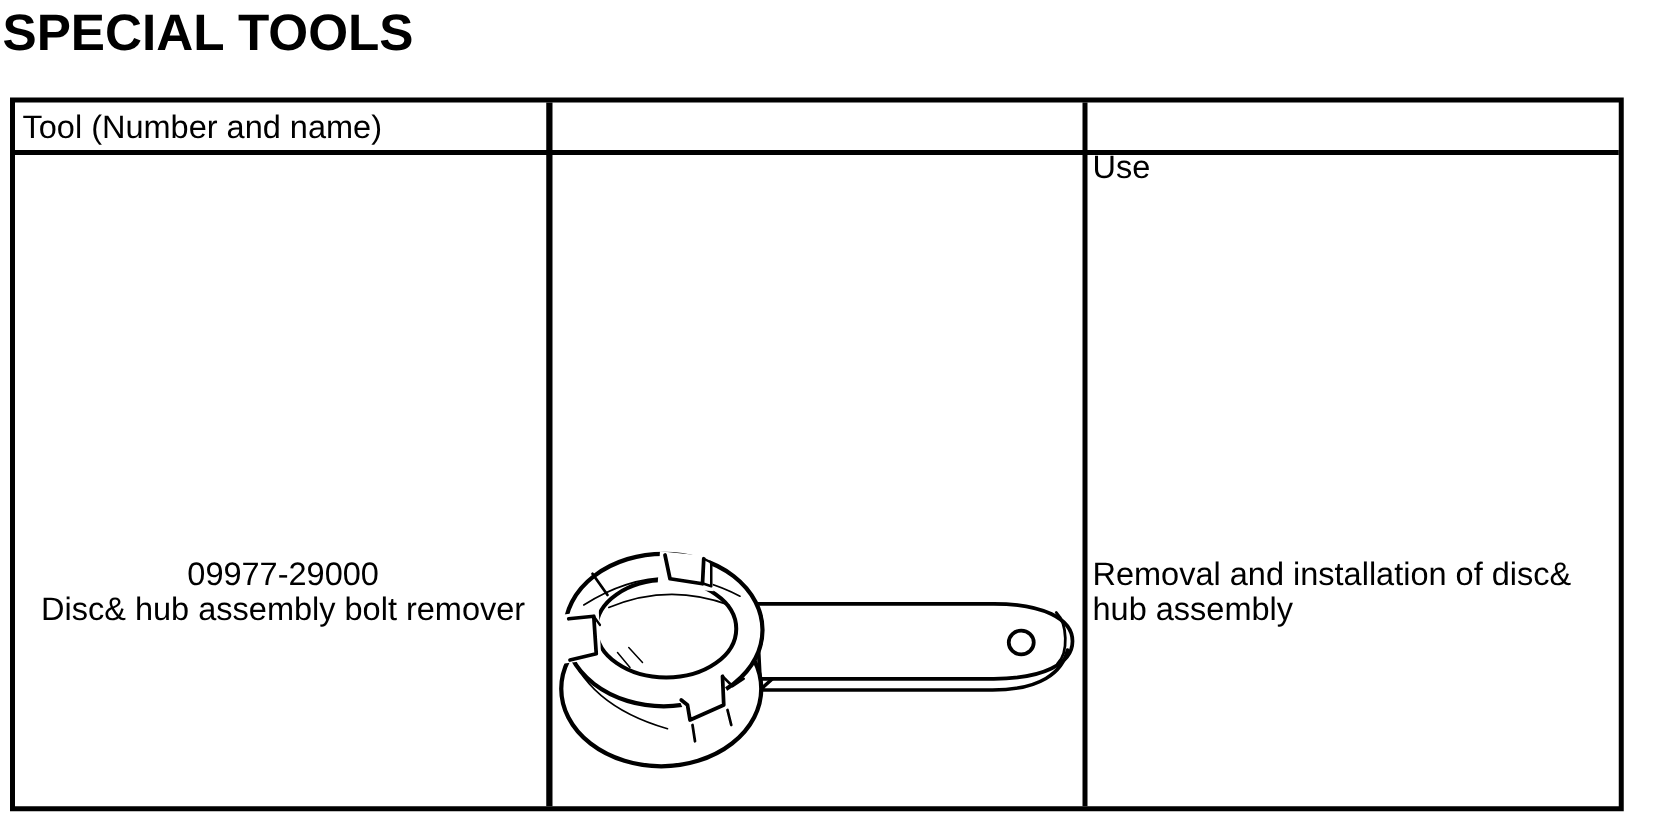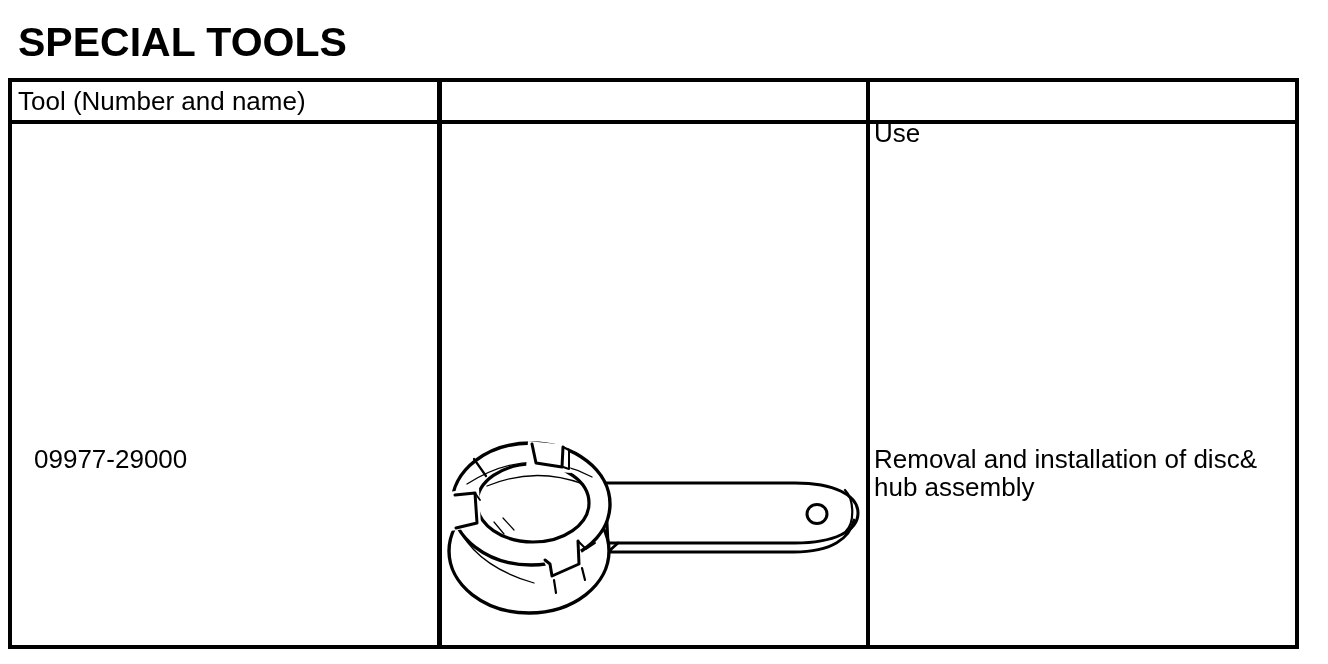--- a/index.html
+++ b/index.html
@@ -6,21 +6,21 @@
   body {
     width: 1328px; height: 664px;
     background: #ffffff;
     font-family: "Liberation Sans", "DejaVu Sans", sans-serif;
     color: #000;
     position: relative;
     overflow: hidden;
   }
   .page { position: absolute; inset: 0; }
   .title {
-    position: absolute; left: 2px; top: 6px; margin: 16px;
+    position: absolute; left: 2px; top: 6px; margin: 0;
     font-size: 41px; font-weight: bold; line-height: 1;
     letter-spacing: 0px; white-space: nowrap;
   }
   .tbl {
     position: absolute; left: 8px; top: 78px;
     width: 1291px; height: 571px;
     border: 4px solid #000; box-sizing: border-box;
   }
   .vsep { position: absolute; top: 0; bottom: 0; background: #000; }
   .v1 { left: 425px; width: 5px; }
@@ -30,41 +30,42 @@
     position: absolute; top: 4px; height: 34px;
     font-size: 26px; line-height: 30px; white-space: nowrap;
   }
   .hc1 { left: 6px; }
   .hc2 { left: 434px; }
   .hc3 { left: 862px; margin-top: 32px; }
   .bodytext {
     position: absolute; top: 363px;
     font-size: 26px; line-height: 28px;
   }
-  .t1 { left: 22px; width: 419px; }
+  .t1 { left: 5px; width: 419px; text-align: center; }
   .t3 { left: 862px; width: 420px; }
   .illus { position: absolute; left: 430px; top: 340px; }
 </style>
 </head>
 <body>
 
 <div class="page">
 
   <h1 class="title">SPECIAL TOOLS</h1>
 
   <div class="tbl">
     <div class="hsep"></div>
     <div class="vsep v1"></div>
     <div class="vsep v2"></div>
 
     <div class="hcell hc1">Tool (Number and name)</div>
     <div class="hcell hc3">Use</div>
 
     <div class="bodytext t1">
       <div>09977-29000</div>
+      <div>Disc&amp; hub assembly bolt remover</div>
     </div>
 
     <svg class="illus" width="424" height="200" viewBox="0 0 424 200" aria-label="disc-hub-assembly-bolt-remover-wrench-drawing">
       <g stroke="#000" fill="none" stroke-linecap="round" stroke-linejoin="round">
 
         <path d="M163,61 L353,61 C392,61 416,73 416,91 C416,109 392,121 353,121 L166,121 Z" fill="#ffffff" stroke-width="3"></path>
 
         <path d="M176,121 L166,130 L352,130 C390,130 408,116 412,98" stroke-width="2.8"></path>
 
         <path d="M403,68 C412,77 413,100 404,109" stroke-width="2.2"></path>

